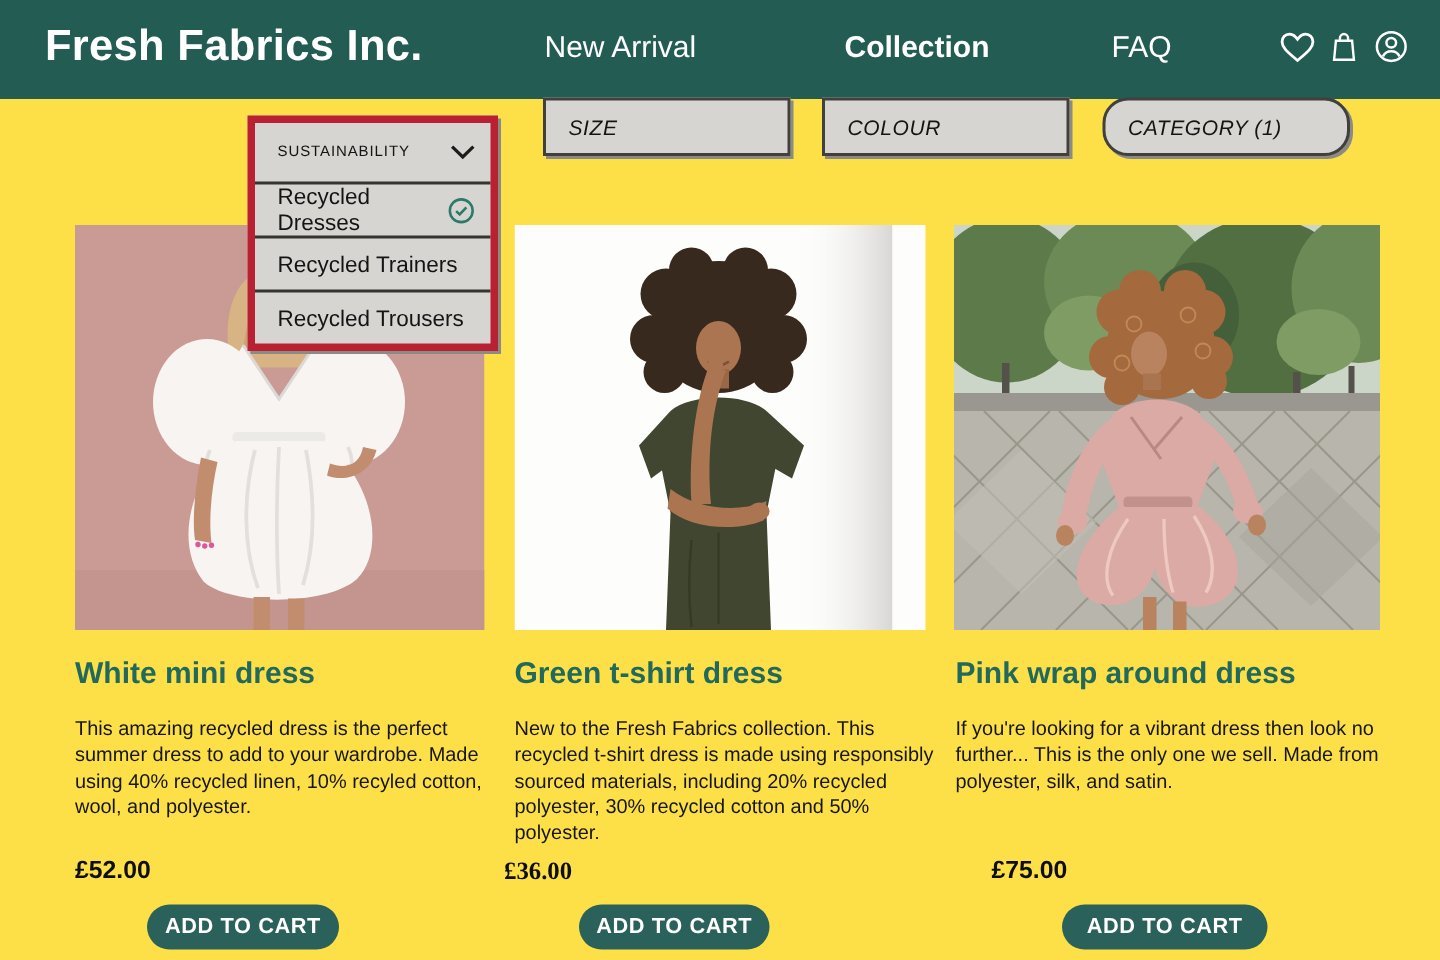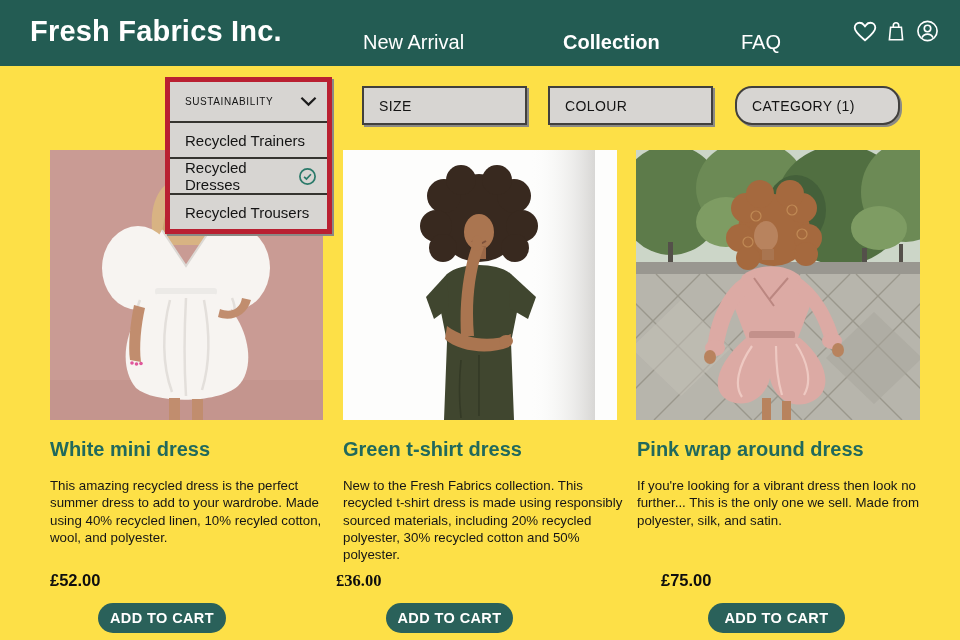--- a/index.html
+++ b/index.html
@@ -4,35 +4,35 @@
 <style>
   html,body{margin:0;padding:0;}
   .page{
     position:relative;width:960px;height:640px;overflow:hidden;
     background:#fde047;font-family:"Liberation Sans",sans-serif;
     -webkit-font-smoothing:antialiased;
   }
   
   .hdr{position:absolute;left:0;top:0;width:960px;height:66px;background:#235c53;}
   .logo{position:absolute;left:30px;top:15px;color:#ffffff;font-size:29px;font-weight:bold;letter-spacing:.2px;}
-  .nav-link{position:absolute;top:21px;color:#ffffff;font-size:20px;text-decoration:none;cursor:pointer;margin-top:10px;}
+  .nav-link{position:absolute;top:21px;color:#ffffff;font-size:20px;text-decoration:none;cursor:pointer;}
   .nav-0{left:363px;}
   .nav-1{left:563px;font-weight:bold;}
   .nav-2{left:741px;}
   .hicon{position:absolute;top:18px;width:26px;height:26px;cursor:pointer;}
   .hicon svg{display:block;}
   .hi-0{left:852px;}
   .hi-1{left:884px;}
   .hi-2{left:915px;}
   
   .filter-btn{
-    position:absolute;top:86px;width:165px;height:39px;box-sizing:border-box;
+    position:absolute;top:65px;width:165px;height:39px;box-sizing:border-box;
     background:#d7d5d2;border:2px solid #41403d;box-shadow:2px 2px 0 #8b8a85;
     display:flex;align-items:center;padding-left:15px;
-    font-size:14px;color:#141414;letter-spacing:.4px;cursor:pointer;
+    font-size:14px;color:#141414;letter-spacing:.4px;cursor:pointer;font-style:italic;
   }
   .fb-0{left:362px;}
   .fb-1{left:548px;}
   .fb-2{left:735px;border-radius:17px;}
   
   .dropdown{
     position:absolute;left:165px;top:77px;width:167px;box-sizing:border-box;
     border:5px solid #b92031;background:#d7d5d2;z-index:6;box-shadow:2px 2px 0 #8b8a85;
   }
   .dd-row{
@@ -105,30 +105,30 @@
   <div class="dropdown">
     <div class="dd-row dd-header">
       <span>SUSTAINABILITY</span>
       <span class="dd-ic">
         <svg viewBox="0 0 18 11" width="17" height="11" fill="none" stroke="#1c1c1c" stroke-width="2.3">
           <path d="M1.5 1.5 L9 8.8 L16.5 1.5"></path>
         </svg>
       </span>
     </div>
     <div class="dd-row">
-      <span>Recycled Trainers</span>
-    </div>
-    <div class="dd-row">
       <span>Recycled Dresses</span>
       <span class="dd-ic">
         <svg viewBox="0 0 20 20" width="19" height="19" fill="none" stroke="#2b7a6a" stroke-width="1.8">
           <circle cx="10" cy="10" r="8"></circle>
           <path d="M6.4 10.3 L8.9 12.6 L13.6 7.6"></path>
         </svg>
       </span>
+    </div>
+    <div class="dd-row">
+      <span>Recycled Trainers</span>
     </div>
     <div class="dd-row">
       <span>Recycled Trousers</span>
     </div>
   </div>
 
   <div class="photo ph-0">
     <svg viewBox="0 0 273 270" preserveAspectRatio="none">
       <rect width="273" height="270" fill="#c99b94"></rect>
       <rect y="230" width="273" height="40" fill="#c4958e"></rect>

